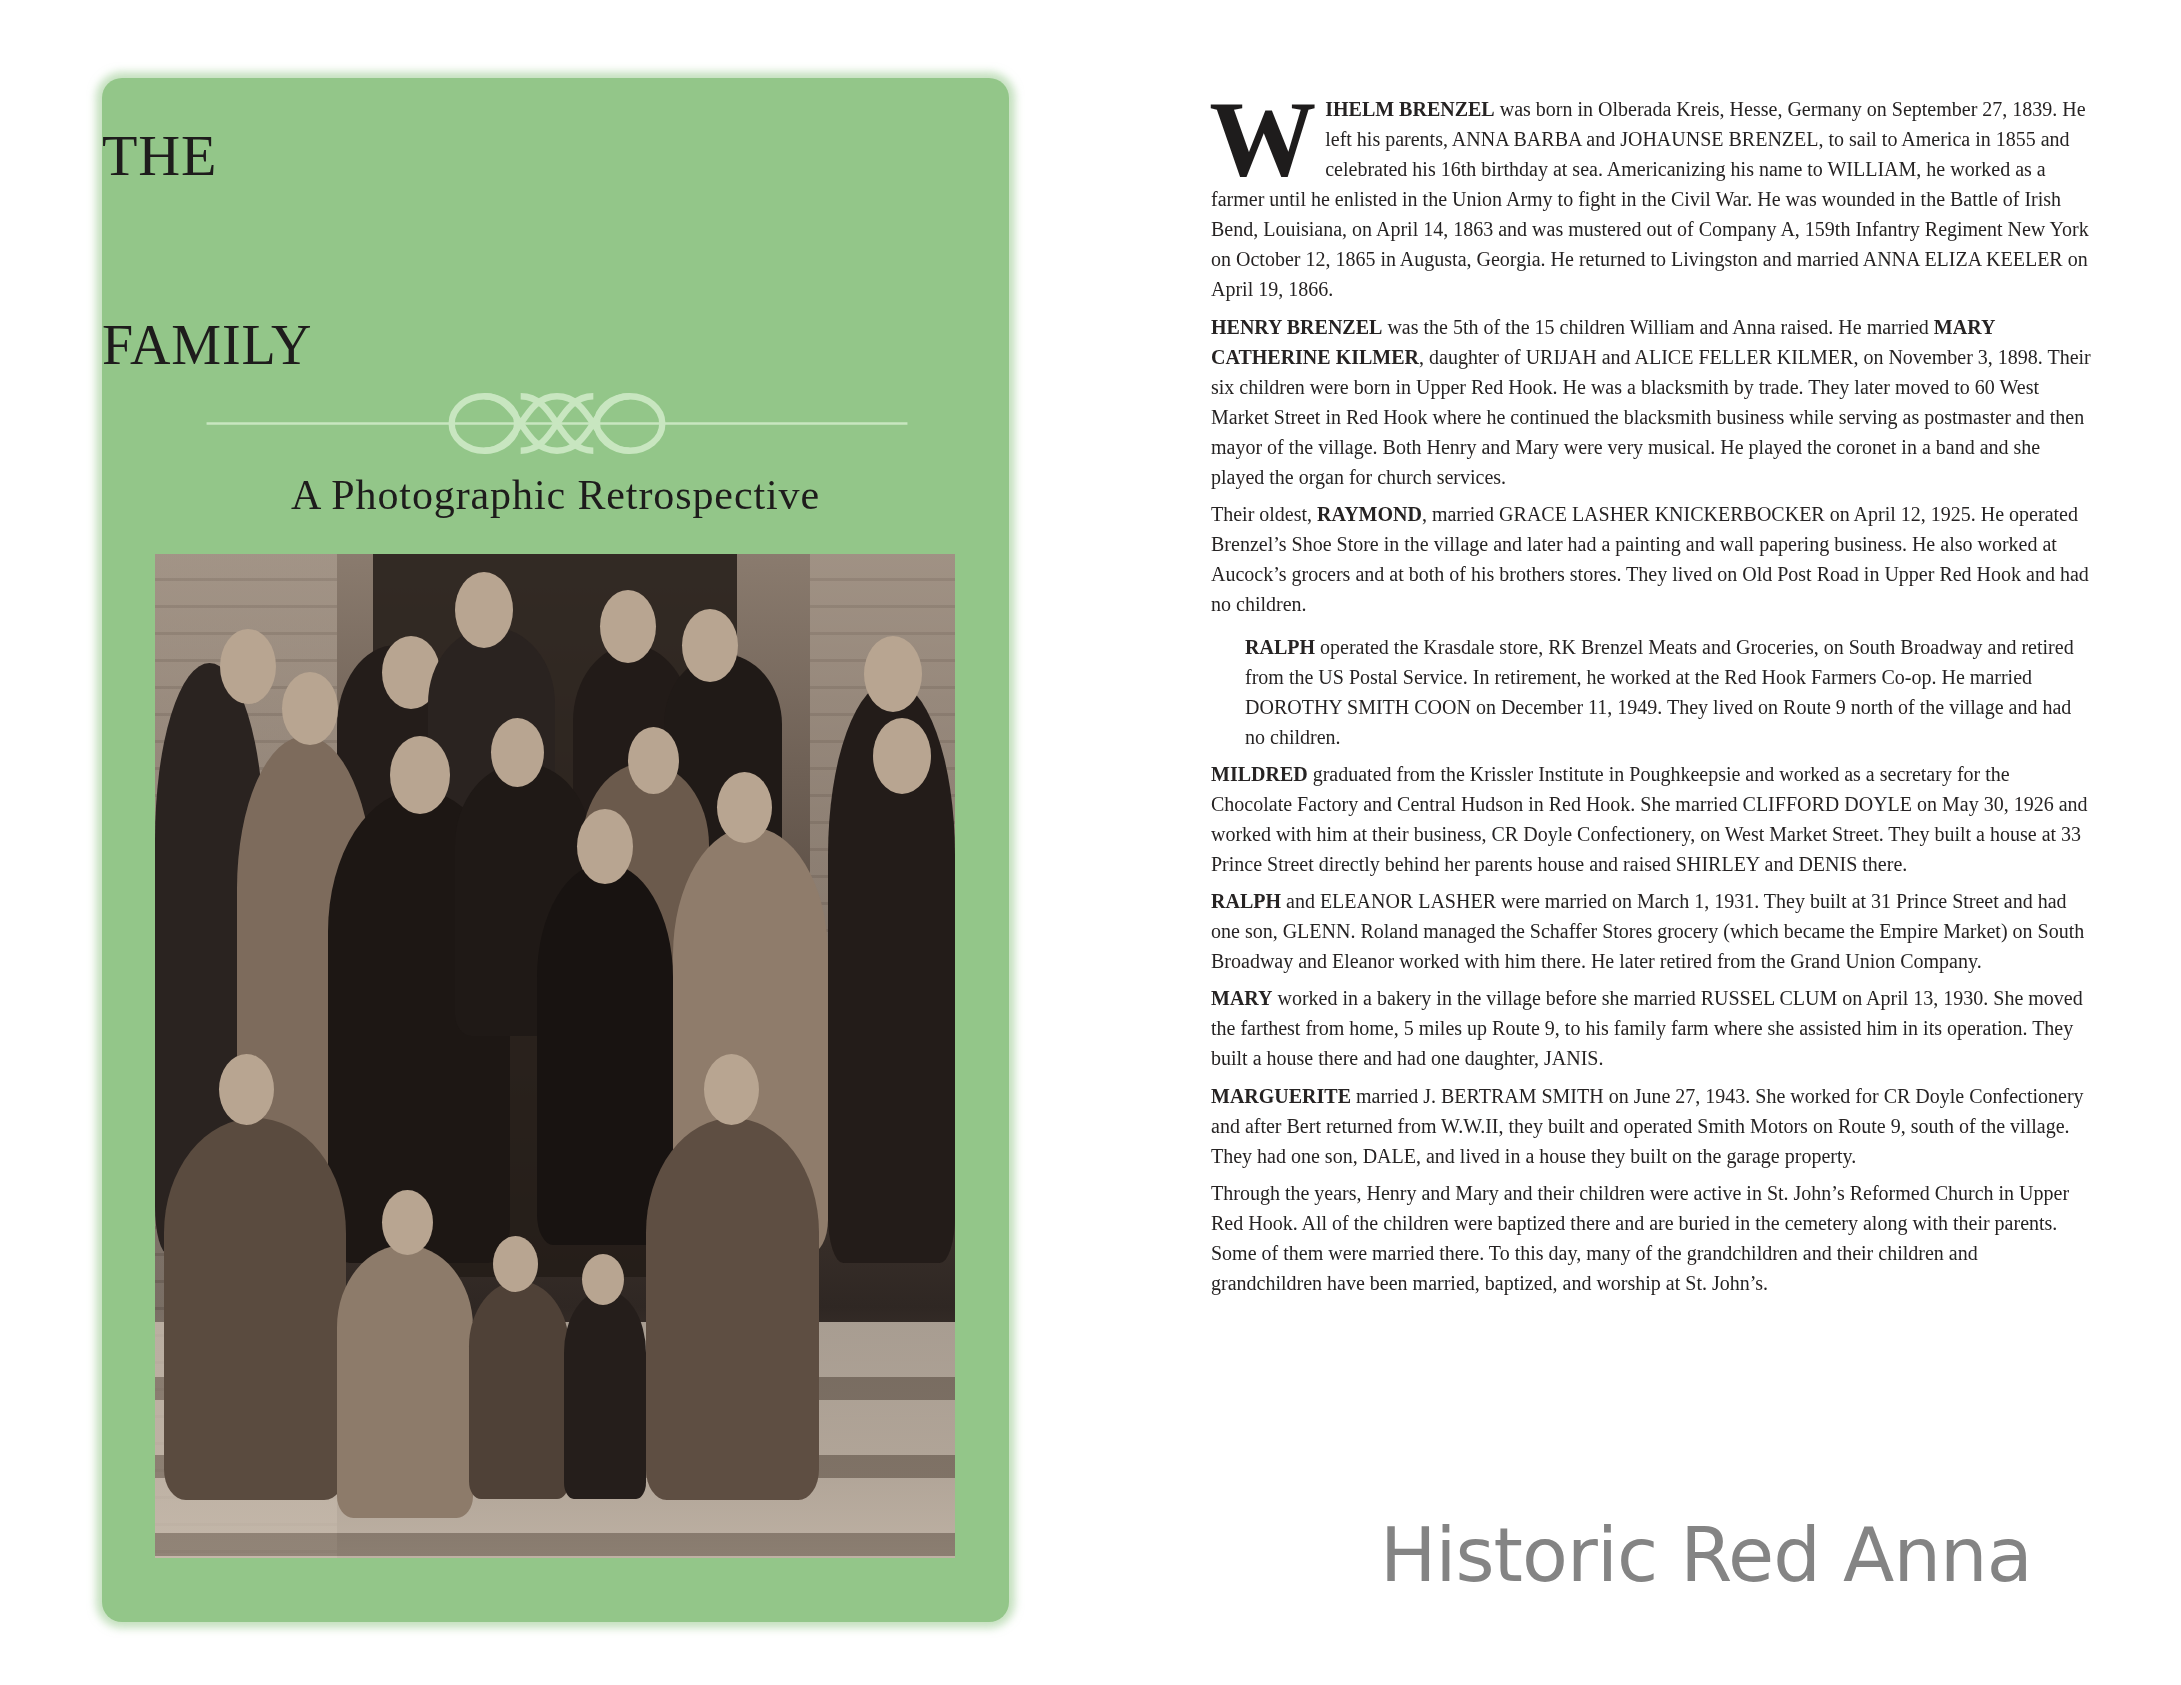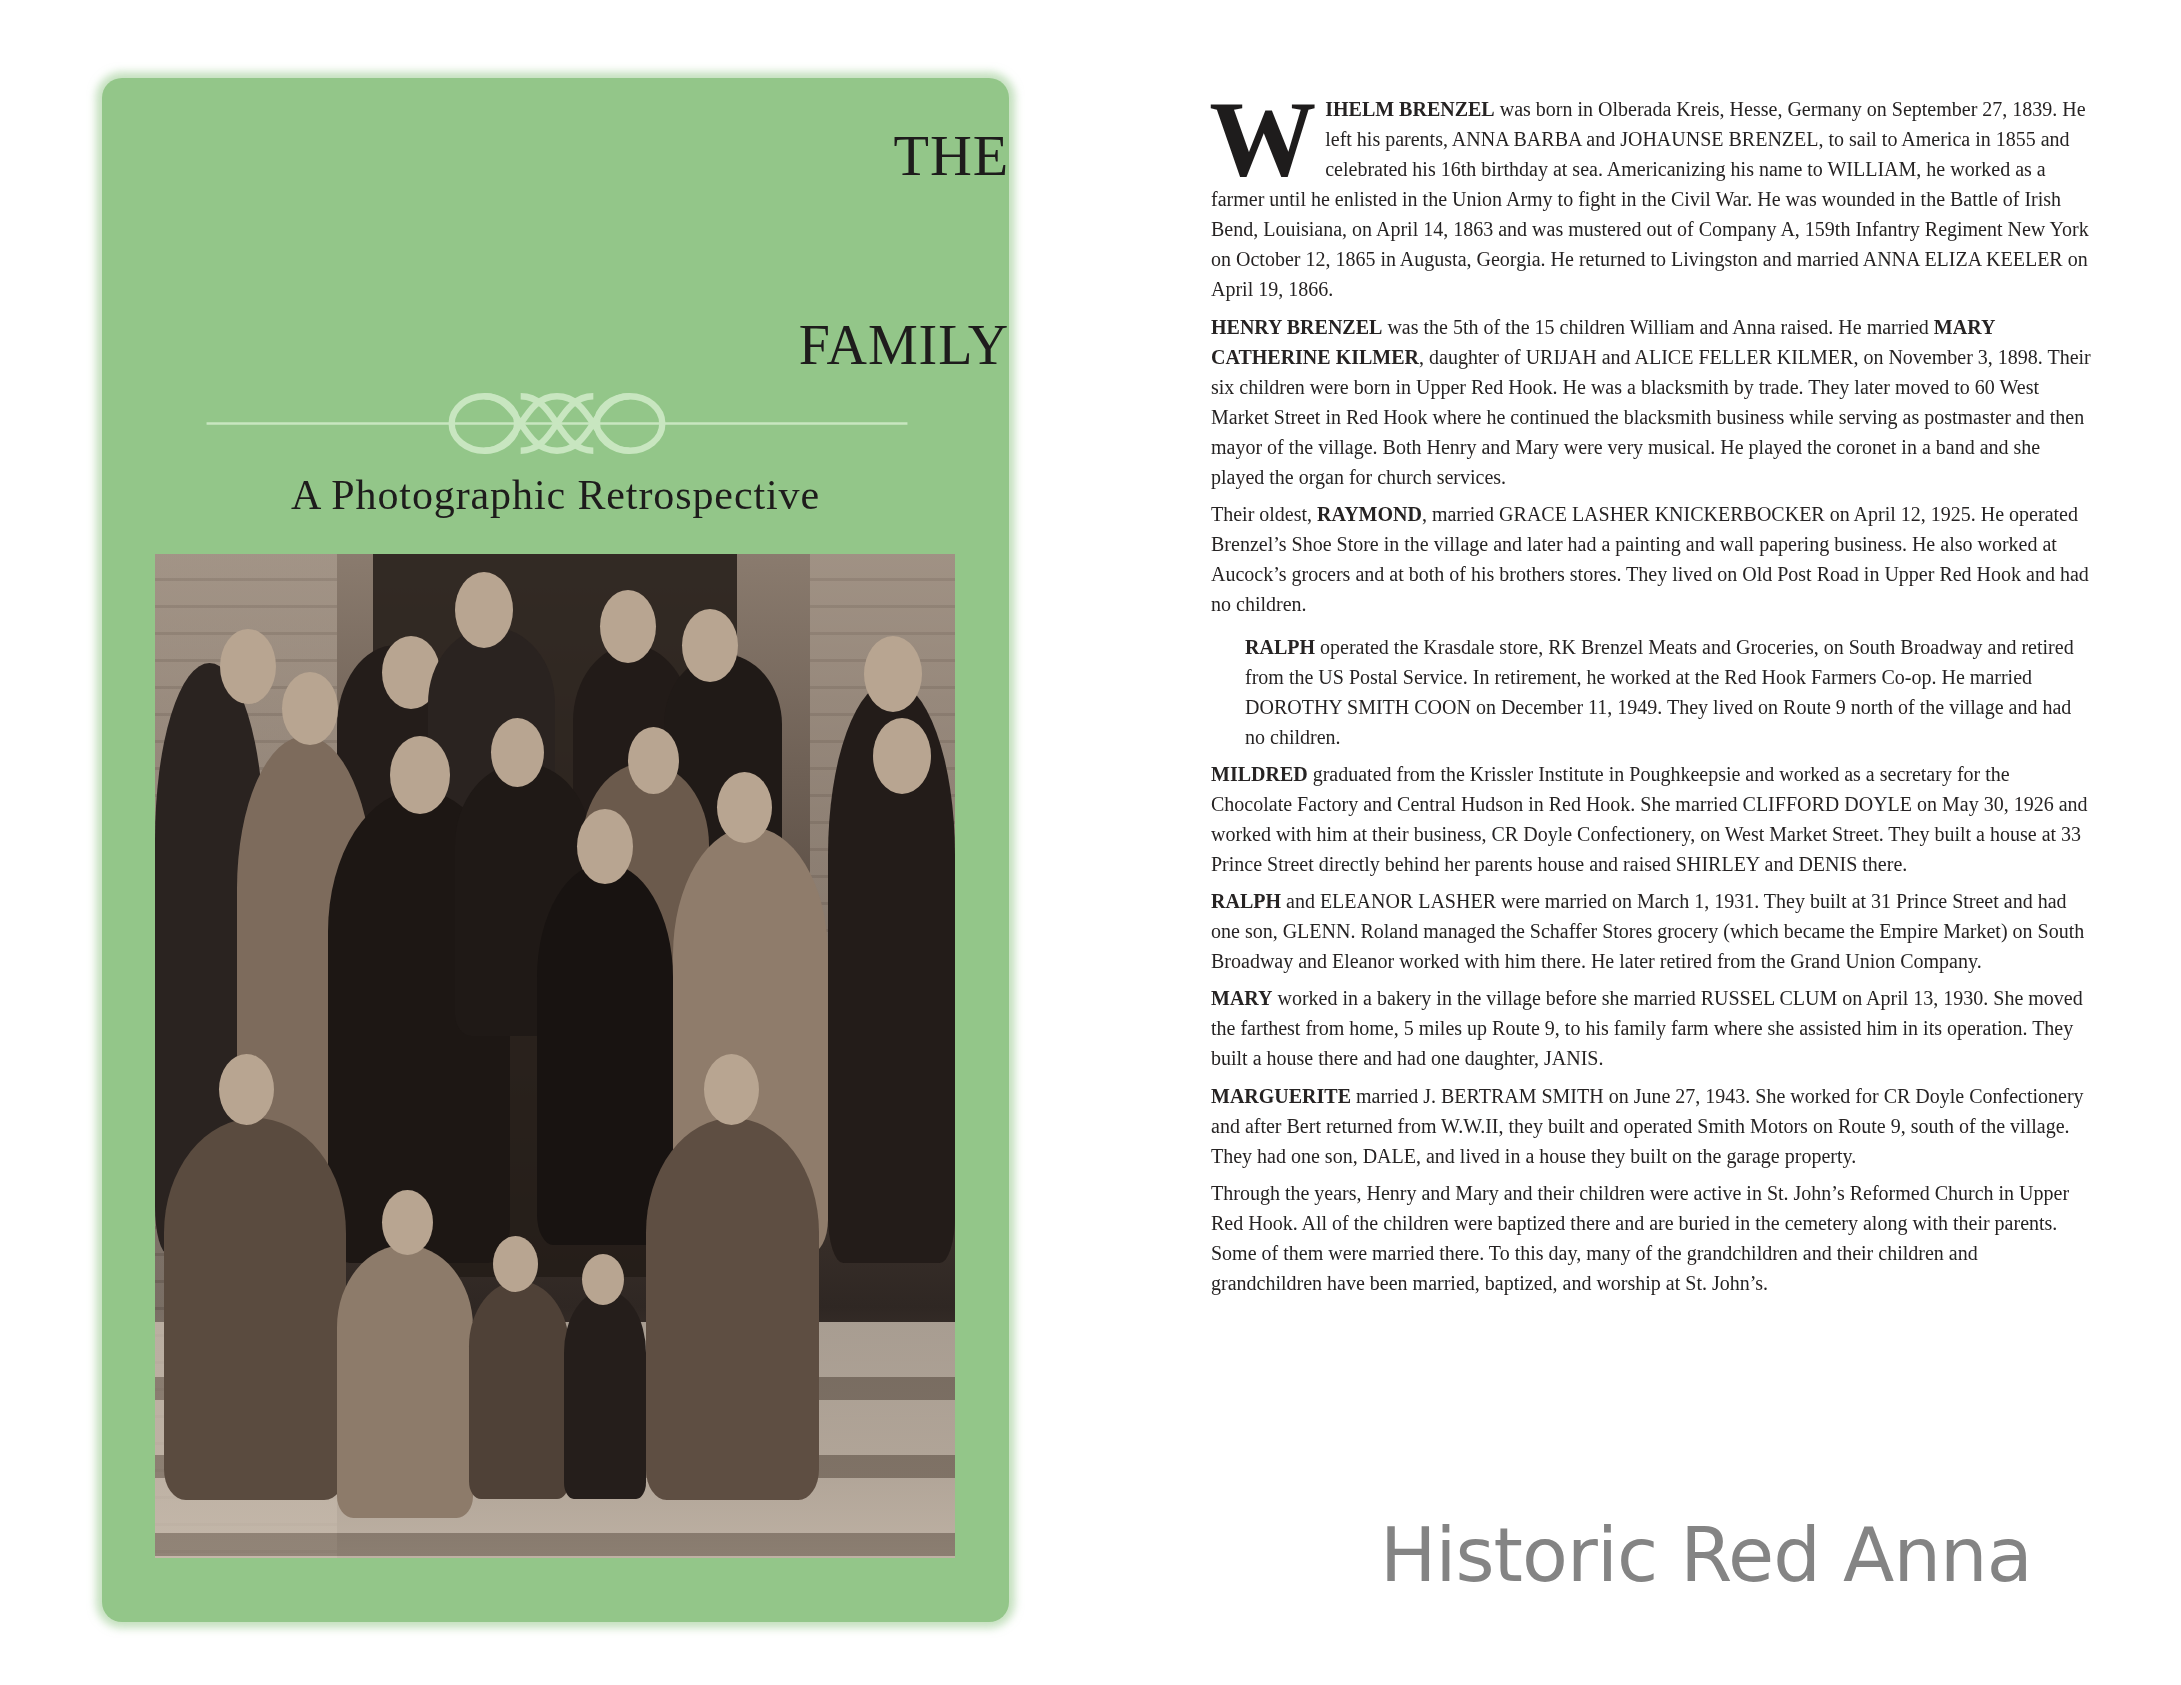--- a/index.html
+++ b/index.html
@@ -7,29 +7,29 @@
     width:2181px; height:1686px; background:#ffffff; position:relative; overflow:hidden;
     font-family:"Liberation Serif","DejaVu Serif",serif; color:#1e1c1c;
   }
   
   .cover {
     position:absolute; left:102px; top:78px; width:907px; height:1544px;
     background:#93c689; border-radius:20px;
     box-shadow:0 0 9px 5.5px rgba(147,198,137,0.55);
   }
   .cover-the {
-    position:absolute; left:0; right:0; top:44px; text-align:right;
+    position:absolute; left:0; right:0; top:44px; text-align:left;
     font-size:58px; letter-spacing:0.9px; color:#1e1c1c;
   }
   .cover-brenzel {
     position:absolute; left:0; right:0; top:75px; text-align:center;
     font-size:153px; font-style:italic; font-weight:bold; letter-spacing:-1.8px; color:#1e1c1c;
   }
   .cover-family {
-    position:absolute; left:0; right:0; top:235px; text-align:right;
+    position:absolute; left:0; right:0; top:235px; text-align:left;
     font-size:56px; letter-spacing:0.9px; color:#1e1c1c;
   }
   .ornament { position:absolute; left:104px; top:311px; width:702px; height:69px; }
   .cover-subtitle {
     position:absolute; left:0; right:0; top:393px; text-align:center;
     font-size:42px; letter-spacing:0.9px; color:#1e1c1c;font-family:Liberation Serif, serif;
   }
   .photo {
     position:absolute; left:53px; top:476px; width:800px; height:1004px;
     background:

